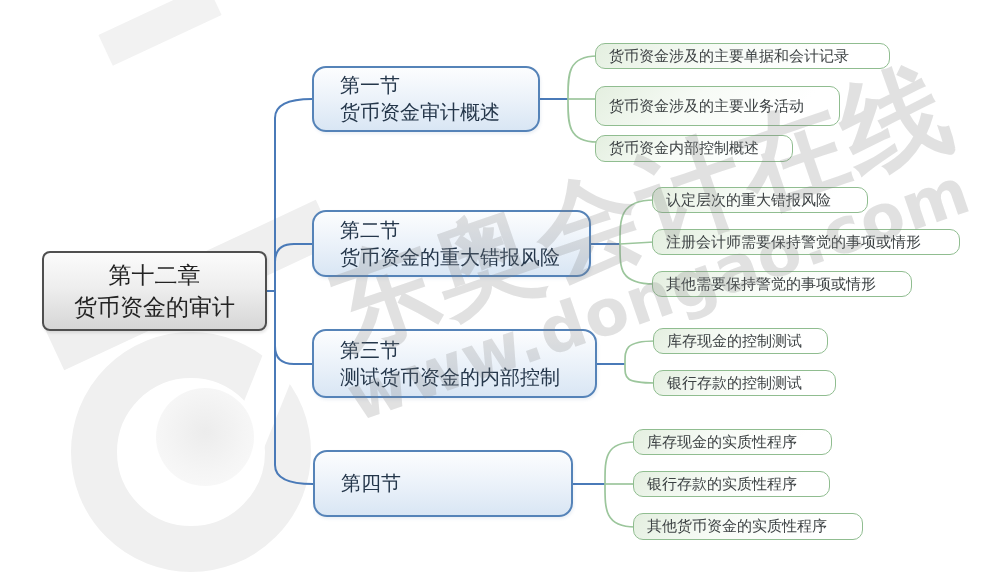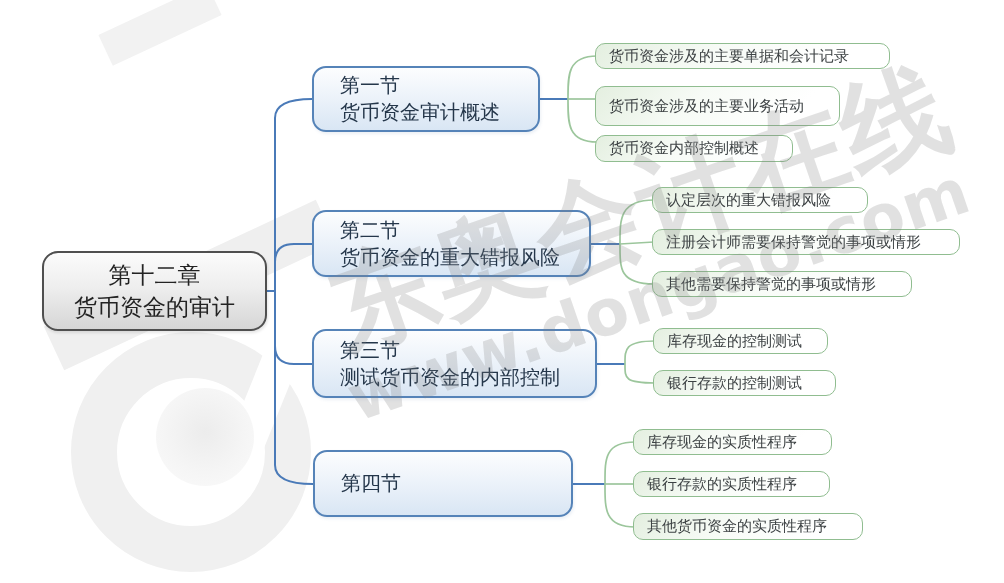--- a/index.html
+++ b/index.html
@@ -16,21 +16,21 @@
   .logo-slice{left:250px;top:285px;width:36px;height:210px;background:#ffffff;transform:rotate(22deg);}
   .logo-tail{left:40px;top:261px;width:300px;height:48px;background:#efefef;transform:rotate(-25deg);}
   .logo-corner{left:100px;top:8px;width:120px;height:34px;background:#f2f2f2;transform:rotate(-25deg);}
   
   svg.connectors{position:absolute;left:0;top:0;z-index:1;}
   .edge-blue{stroke:#4a7ab8;stroke-width:2;fill:none;}
   .edge-green{stroke:#9cc69c;stroke-width:1.7;fill:none;}
   
   .node{position:absolute;z-index:2;box-sizing:border-box;white-space:nowrap;}
   .node-root{
-    border:2px solid #4f4f4f;border-radius:16px;
+    border:2px solid #4f4f4f;border-radius:8px;
     background:linear-gradient(180deg,#fbfbfb 0%,#eeeeee 45%,#d6d6d6 100%);
     display:flex;flex-direction:column;justify-content:center;align-items:center;
     font-size:23px;line-height:32px;color:#232323;
     box-shadow:1px 2px 3px rgba(0,0,0,0.10);
   }
   .node-section{
     border:2px solid #5583b8;border-radius:14px;
     background:linear-gradient(180deg,#fcfdfe 0%,#edf3fa 45%,#d9e6f4 100%);
     display:flex;flex-direction:column;justify-content:center;
     padding-left:26px;font-size:20px;line-height:27px;color:#24364a;

